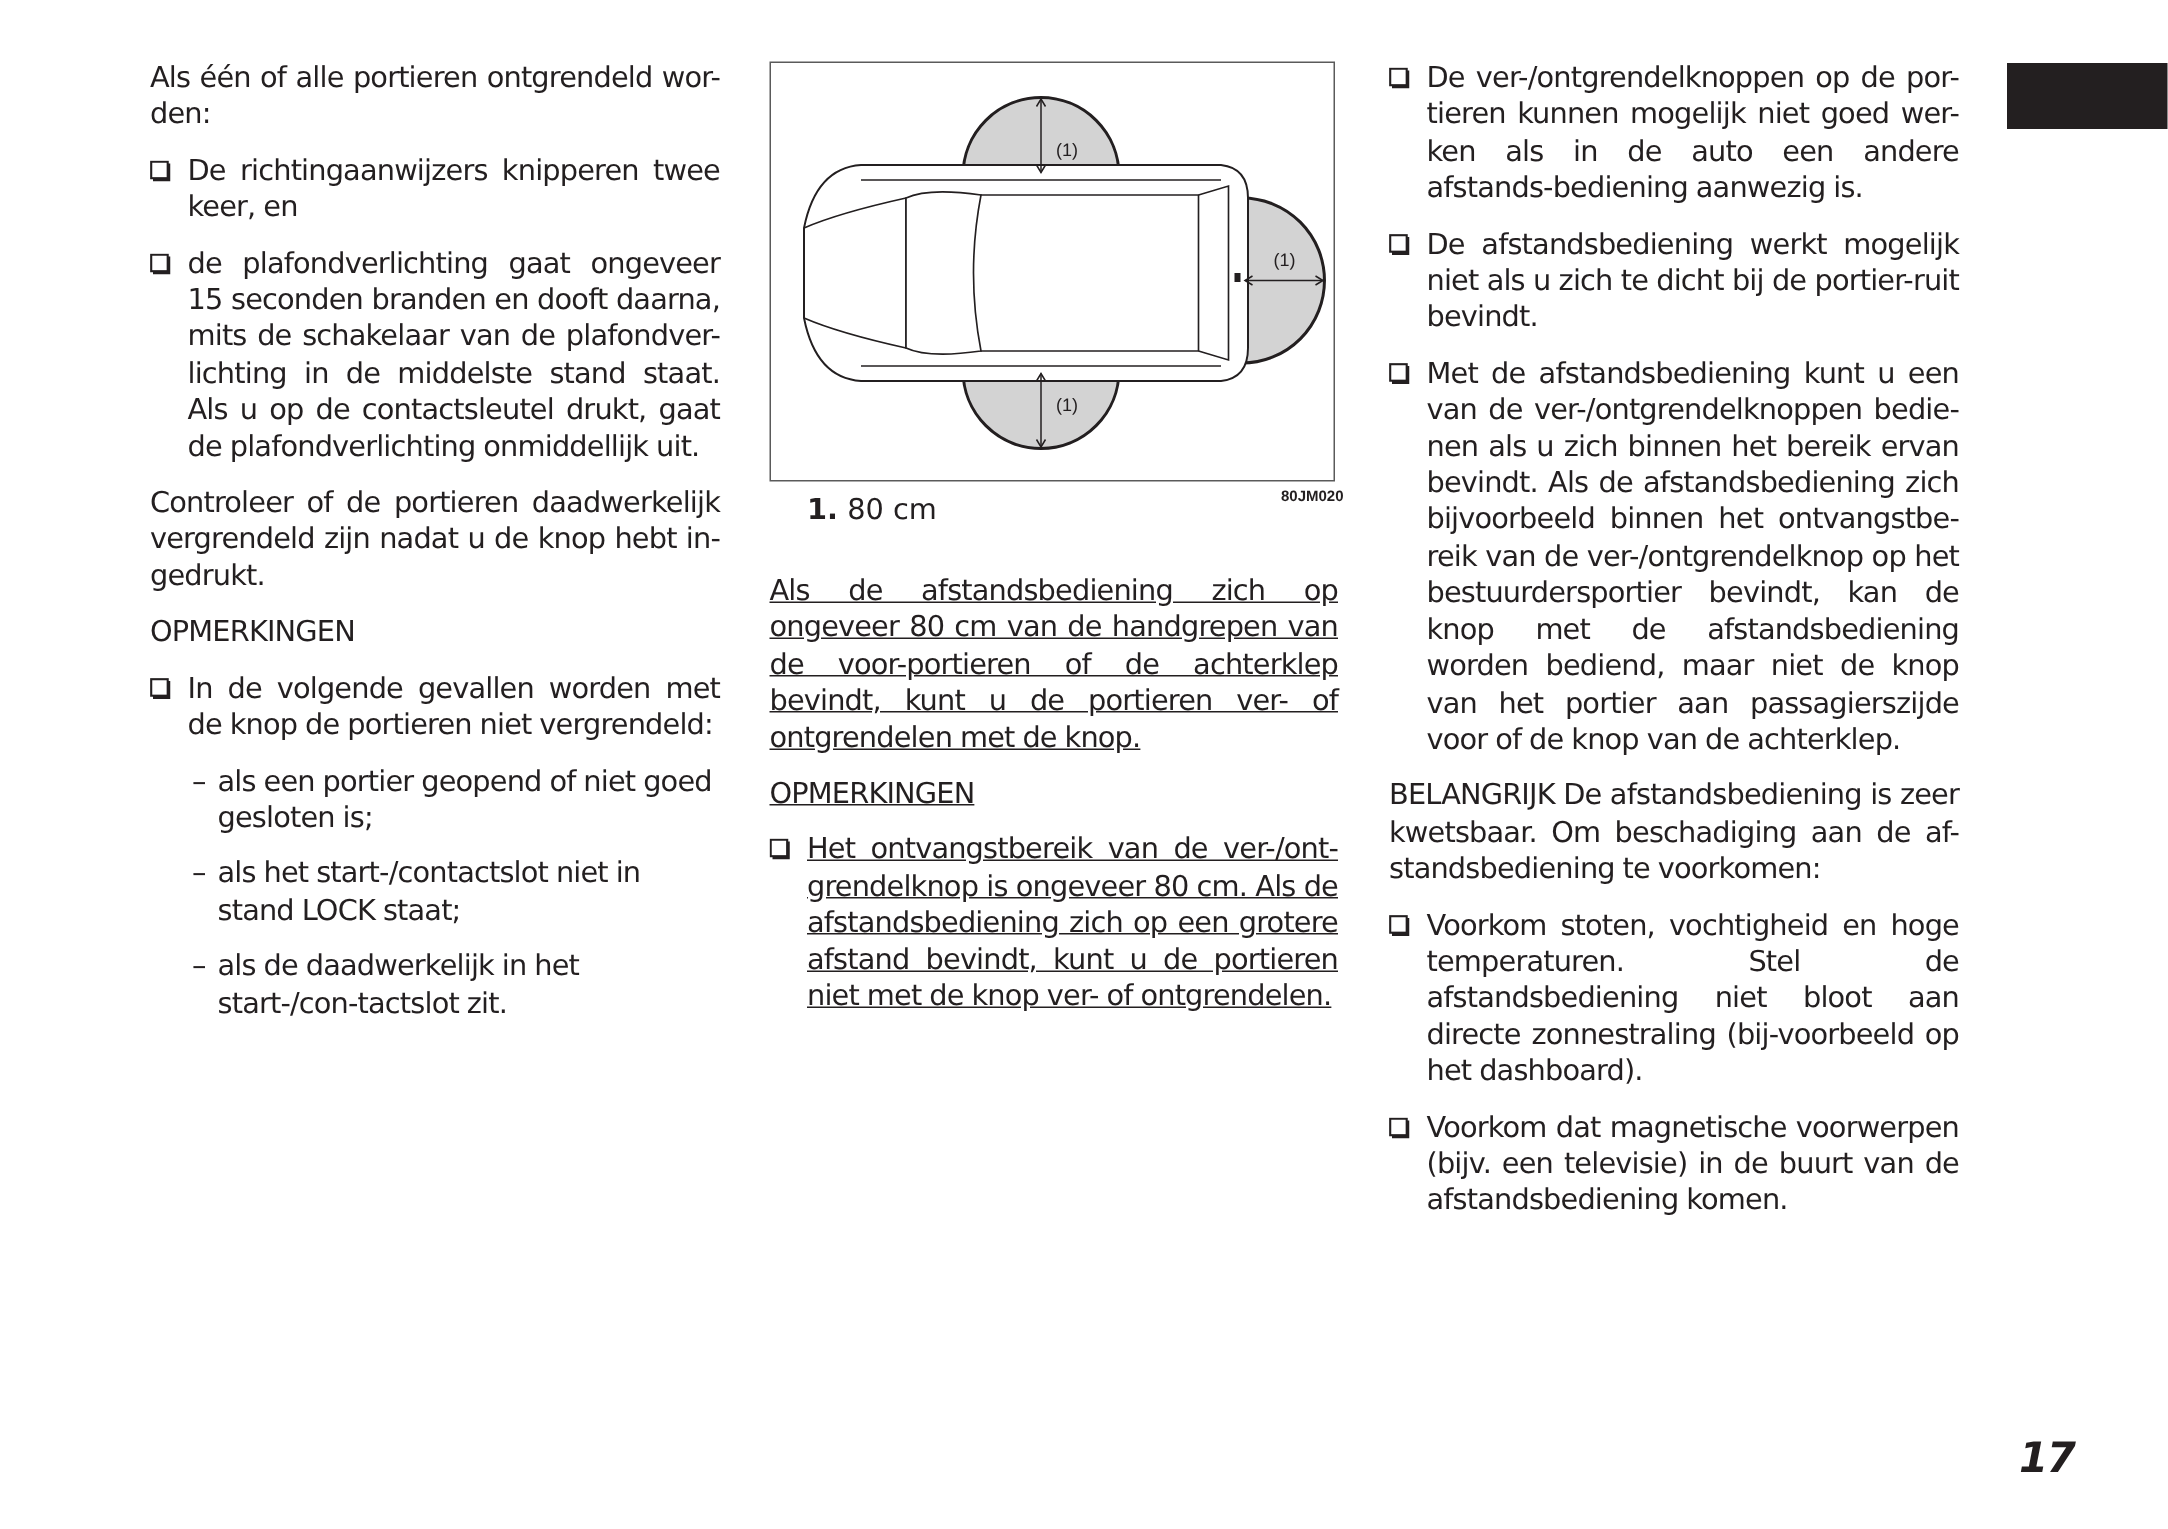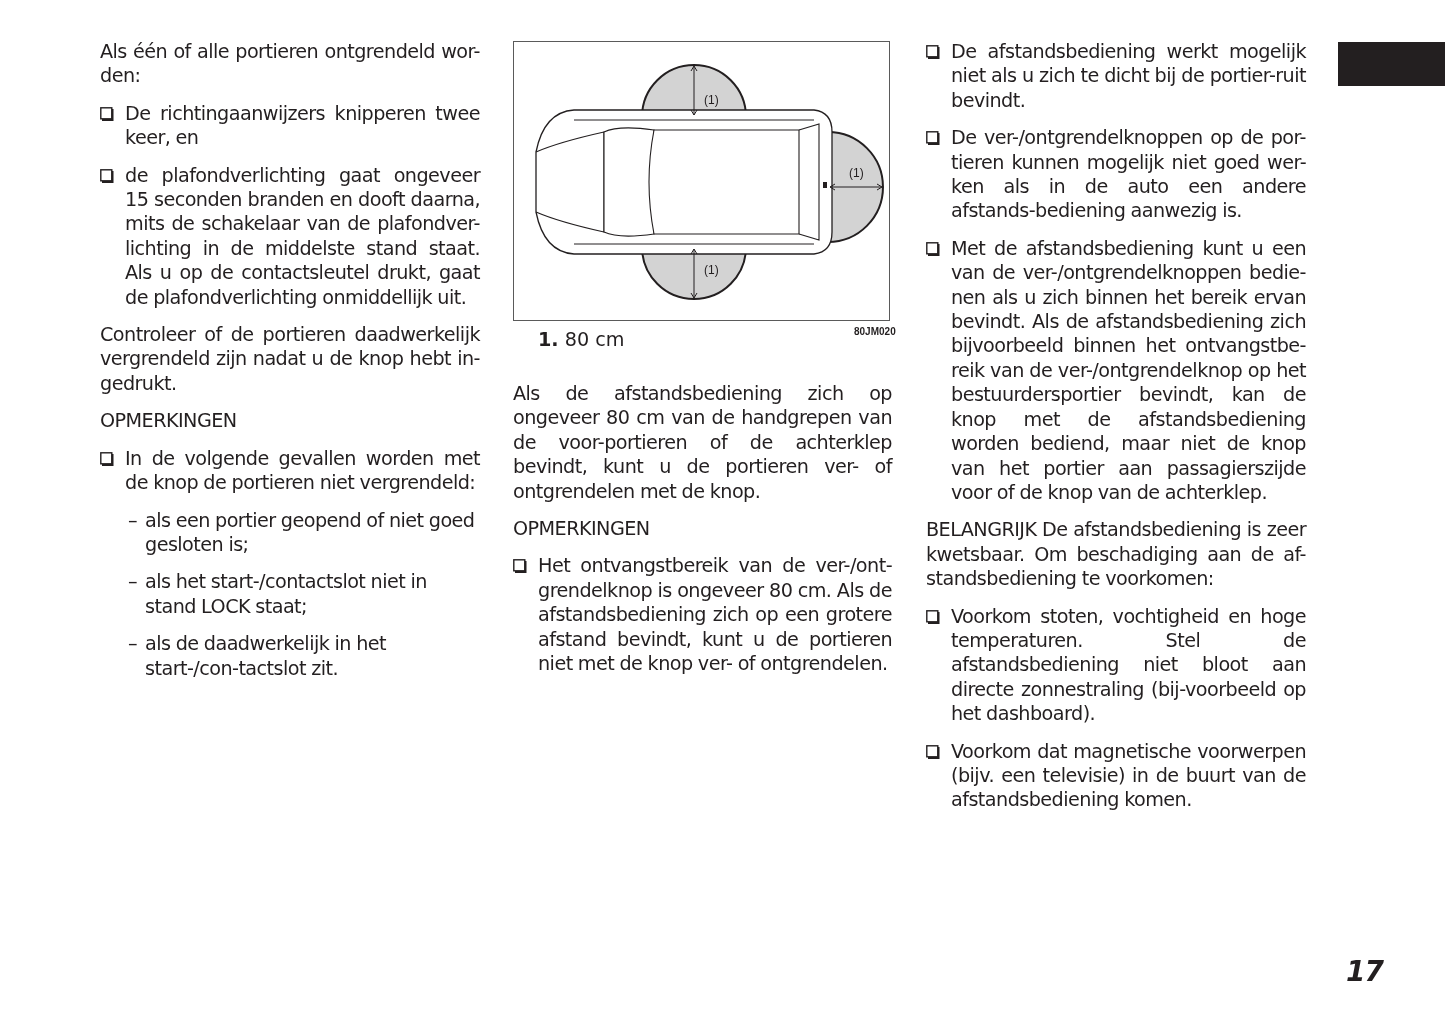--- a/index.html
+++ b/index.html
@@ -1,21 +1,21 @@
 <!DOCTYPE html>
 <html><head>
 <meta charset="utf-8">
 <style>
   html, body { margin: 0; padding: 0; background: #ffffff; }
   body { width: 1445px; height: 1019px; position: relative; overflow: hidden;
          font-family: "DejaVu Sans", sans-serif; color: #231f20; }
   .col { position: absolute; top: 40px; font-size: 19.2px; line-height: 24.4px;
          letter-spacing: -0.55px; word-spacing: -0.3px; }
   #col1 { left: 100px; width: 380px; }
-  #col2 { left: 513px; width: 379px; }
+  #col2 { left: 513px; width: 379px; text-decoration: underline; }
   #col3 { left: 926px; width: 380px; }
   .col p { margin: 0 0 13px 0; text-align: justify; hyphens: manual; }
   .item { position: relative; padding-left: 25px; margin: 0 0 13px 0; text-align: justify; }
   .item .box { position: absolute; left: 0; top: 5px; width: 14px; height: 14px; }
   .dash { position: relative; padding-left: 45px; margin: 0 0 13px 0; text-align: left; }
   .dash .dsym { position: absolute; left: 28px; top: 0; }
   .heading { margin: 0 0 13px 0; }
   #figure { position: absolute; left: 513px; top: 41px; width: 377px; height: 280px;
             border: 1.5px solid #5a5a5a; box-sizing: border-box; }
   #figure svg { position: absolute; left: 0; top: 0; }
@@ -120,28 +120,28 @@
     <span>Het ontvangstbereik van de ver-/ont-grendelknop is ongeveer 80 cm. Als de afstandsbediening zich op een grotere afstand bevindt, kunt u de portieren niet met de knop ver- of ontgrendelen.</span>
   </div>
 </div>
 
 <div id="col3" class="col">
   <div class="item">
     <svg class="box" viewBox="0 0 14 14">
         <rect x="0.8" y="0.8" width="11" height="11" fill="none" stroke="#231f20" stroke-width="1.4"></rect>
         <path d="M12.5 2 V13 H2" fill="none" stroke="#231f20" stroke-width="2"></path>
       </svg>
-    <span>De afstandsbediening werkt mogelijk niet als u zich te dicht bij de portier-ruit bevindt.</span>
+    <span>De ver-/ontgrendelknoppen op de por-tieren kunnen mogelijk niet goed wer-ken als in de auto een andere afstands-bediening aanwezig is.</span>
   </div>
   <div class="item">
     <svg class="box" viewBox="0 0 14 14">
         <rect x="0.8" y="0.8" width="11" height="11" fill="none" stroke="#231f20" stroke-width="1.4"></rect>
         <path d="M12.5 2 V13 H2" fill="none" stroke="#231f20" stroke-width="2"></path>
       </svg>
-    <span>De ver-/ontgrendelknoppen op de por-tieren kunnen mogelijk niet goed wer-ken als in de auto een andere afstands-bediening aanwezig is.</span>
+    <span>De afstandsbediening werkt mogelijk niet als u zich te dicht bij de portier-ruit bevindt.</span>
   </div>
   <div class="item">
     <svg class="box" viewBox="0 0 14 14">
         <rect x="0.8" y="0.8" width="11" height="11" fill="none" stroke="#231f20" stroke-width="1.4"></rect>
         <path d="M12.5 2 V13 H2" fill="none" stroke="#231f20" stroke-width="2"></path>
       </svg>
     <span>Met de afstandsbediening kunt u een van de ver-/ontgrendelknoppen bedie-nen als u zich binnen het bereik ervan bevindt. Als de afstandsbediening zich bijvoorbeeld binnen het ontvangstbe-reik van de ver-/ontgrendelknop op het bestuurdersportier bevindt, kan de knop met de afstandsbediening worden bediend, maar niet de knop van het portier aan passagierszijde voor of de knop van de achterklep.</span>
   </div>
   <p>BELANGRIJK De afstandsbediening is zeer kwetsbaar. Om beschadiging aan de af-standsbediening te voorkomen:</p>
   <div class="item">

